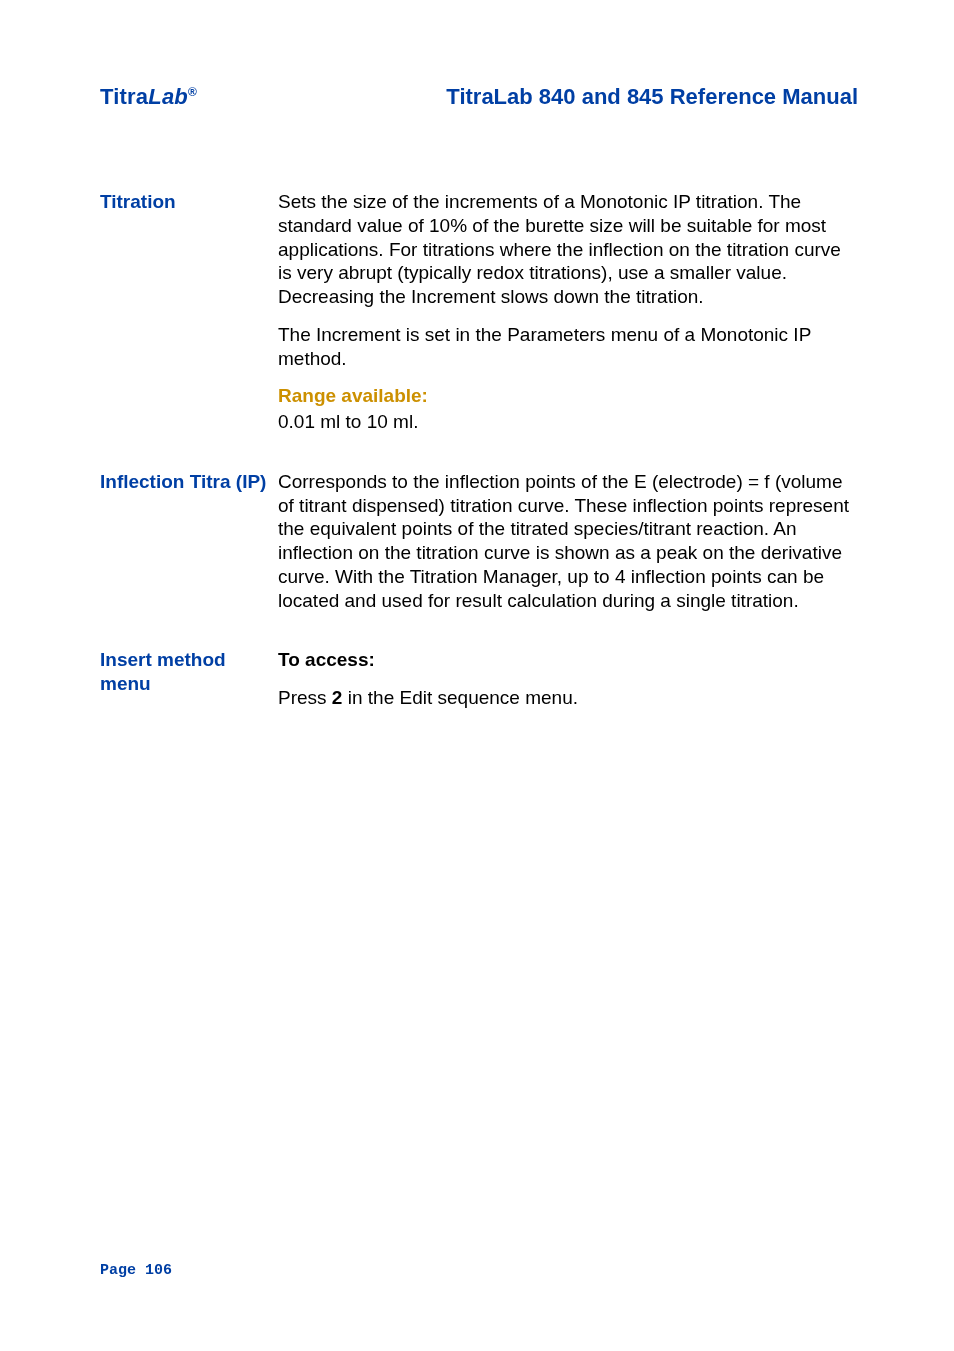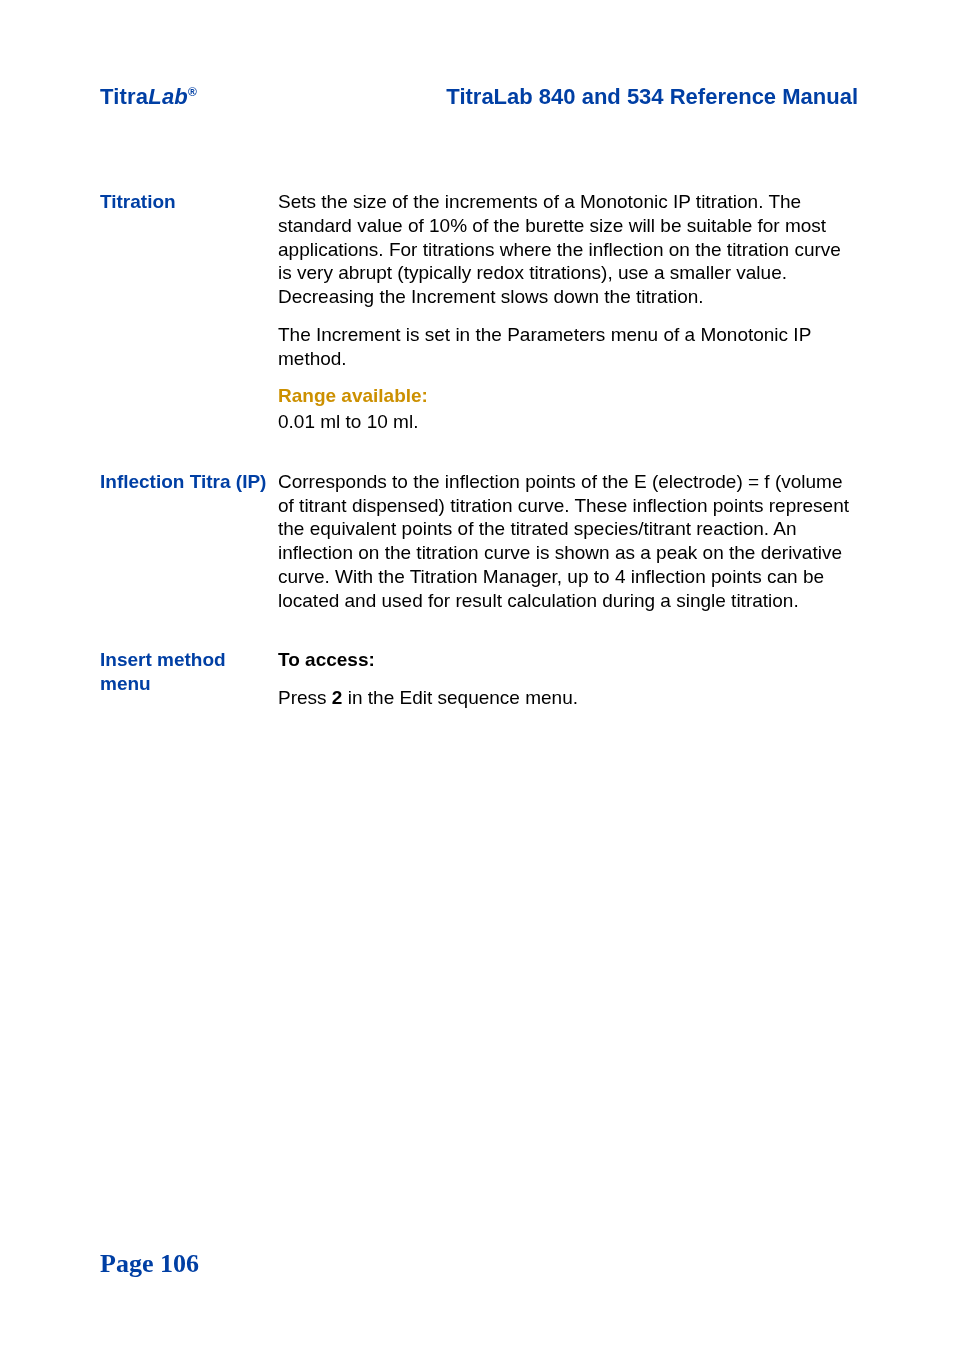--- a/index.html
+++ b/index.html
@@ -83,35 +83,35 @@
   }
   .link {
     color: #003fa4;
     font-style: italic;
   }
   .footer {
     position: absolute;
     bottom: 72px;
     left: 100px;
     color: #003fa4;
-    font-family: Liberation Serif, serif;
+    font-family: Liberation Mono, monospace;
     font-weight: 900;
-    font-size: 26px;
+    font-size: 15px;
   }
 </style>
 </head>
 <body>
 
 <div class="page">
 
   <div class="header">
     <div class="brand">
       <span>Titra</span><span class="lab">Lab</span><sup>®</sup>
     </div>
-    <div class="title">TitraLab 840 and 534 Reference Manual</div>
+    <div class="title">TitraLab 840 and 845 Reference Manual</div>
   </div>
 
   <div class="entry">
     <div class="term-col">
       <div class="term">Titration</div>
     </div>
     <div class="def-col">
       <p>Sets the size of the increments of a Monotonic IP titration. The standard value of 10% of the burette size will be suitable for most applications. For titrations where the inflection on the titration curve is very abrupt (typically redox titrations), use a smaller value. Decreasing the Increment slows down the titration.</p>
       <p>The Increment is set in the Parameters menu of a Monotonic IP method.</p>
       <div class="range-label">Range available:</div>

